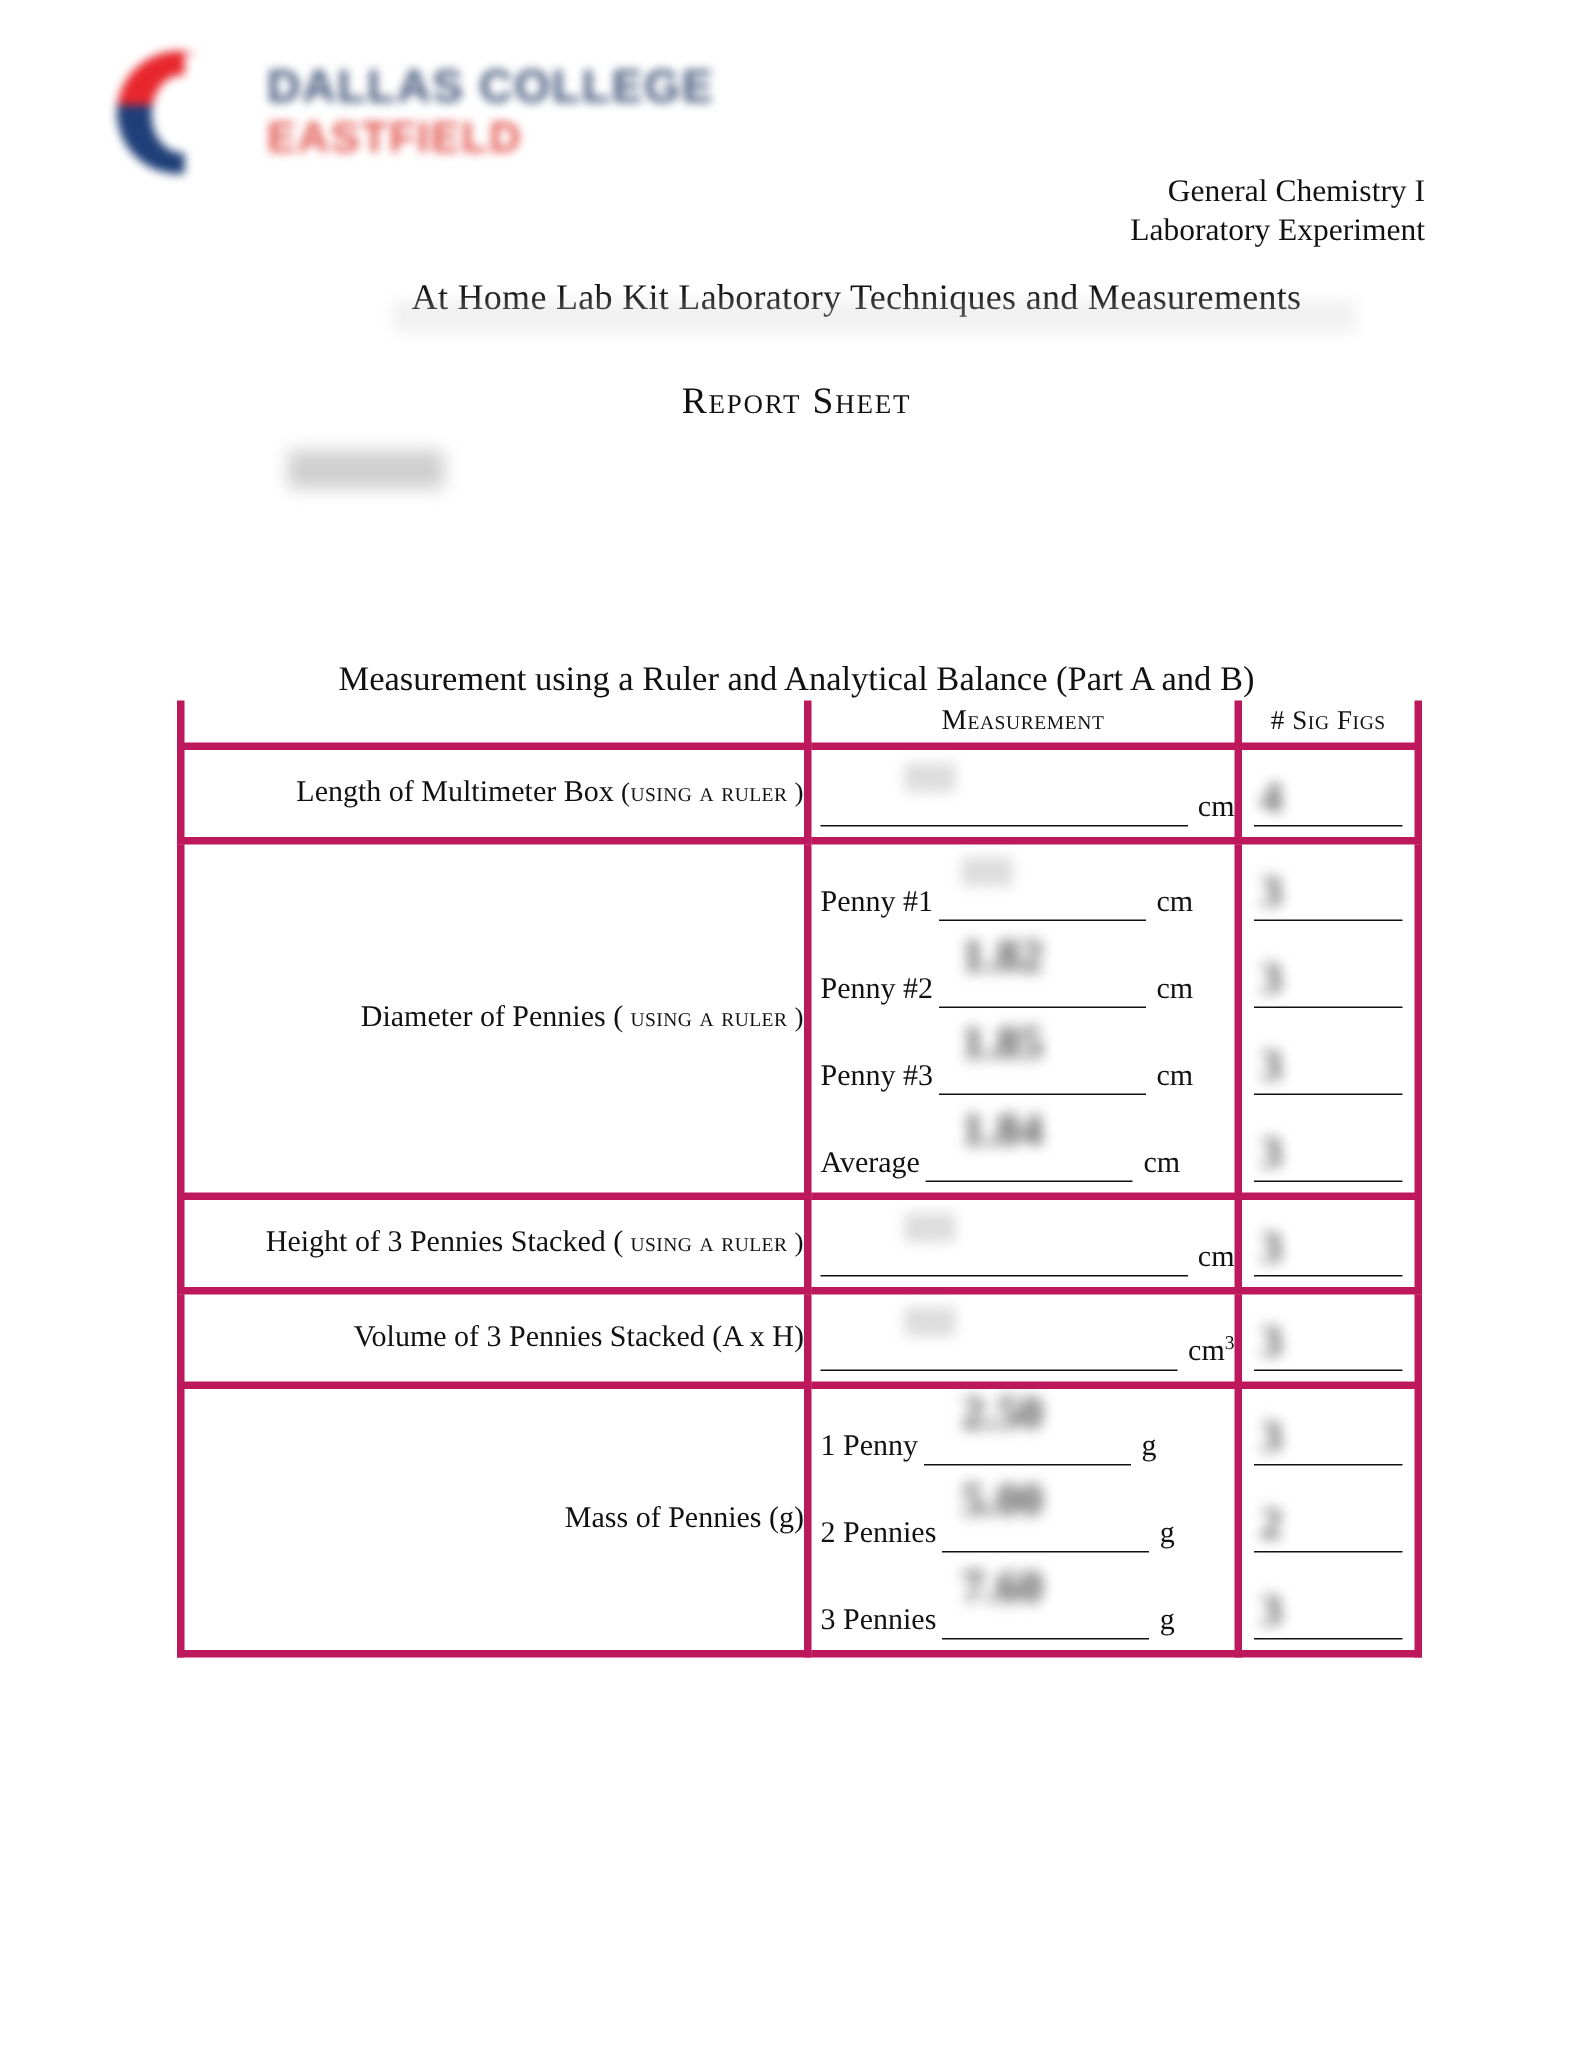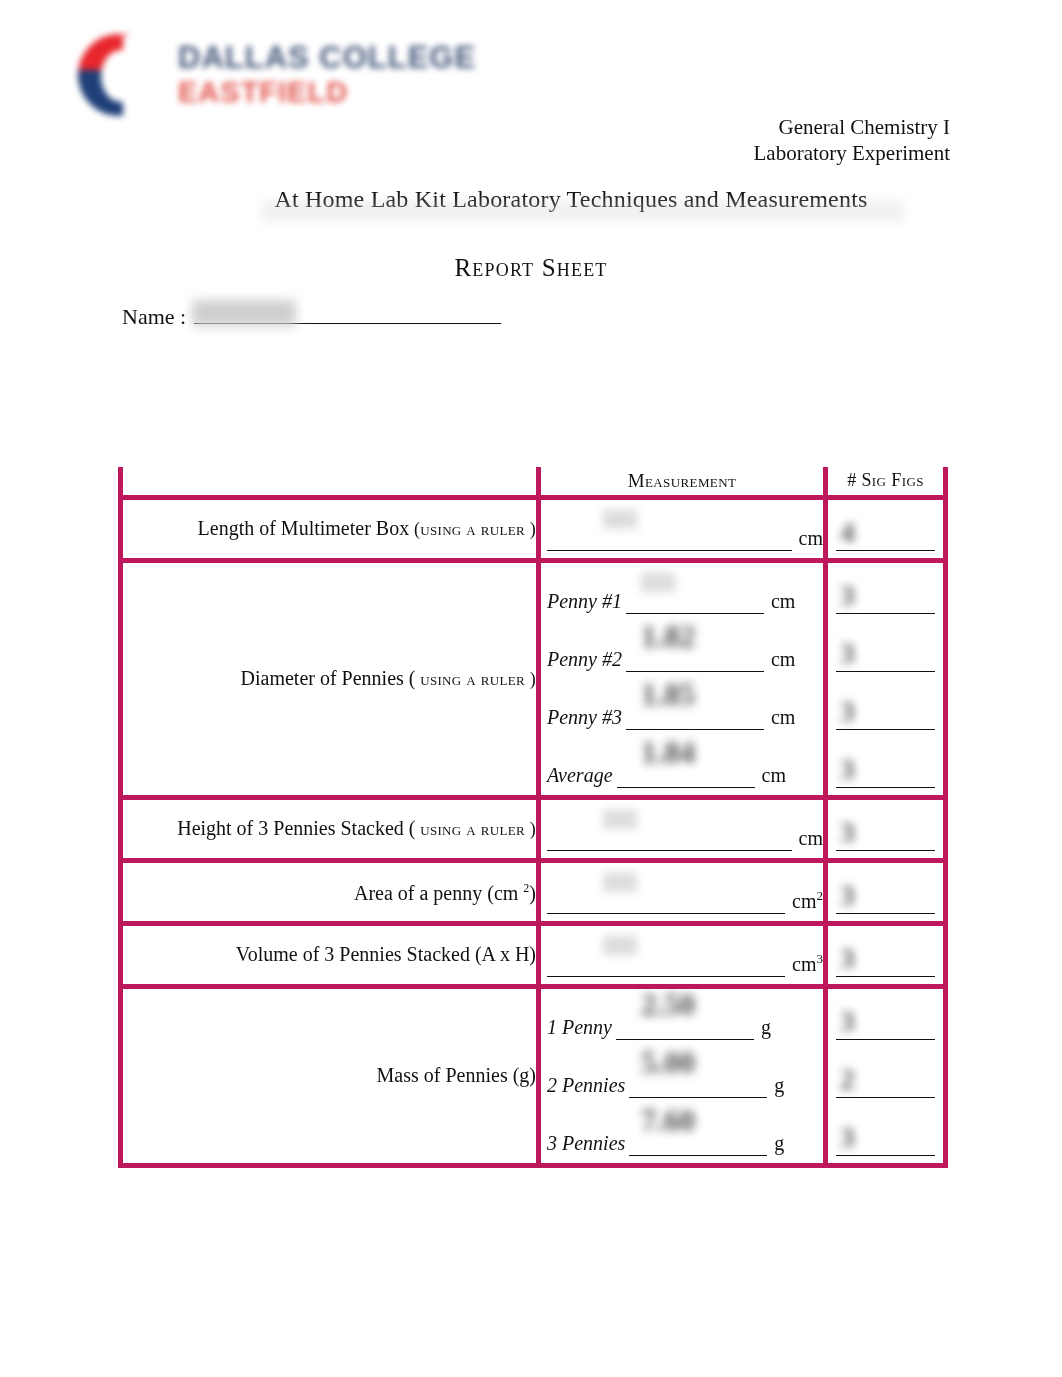--- a/index.html
+++ b/index.html
@@ -183,21 +183,20 @@
     align-items: flex-end;
     height: 58px;
     padding-left: 6px;
     padding-bottom: 7px;
     font-size: 20px;
   }
   .meas-line .pfx {
     white-space: nowrap;
     margin-right: 4px;
     padding-bottom: 1px;
-    font-style: italic;
   }
   .meas-line .rule {
     flex: 1 1 auto;
     border-bottom: 1.6px solid #111;
     height: 22px;
   }
   .meas-line .rule.short { flex: 0 0 138px; }
   .meas-line .unit {
     margin-left: 7px;
     padding-bottom: 1px;
@@ -260,25 +259,23 @@
     <div>Laboratory Experiment</div>
   </div>
 
   <div class="exp-title">
     <span>At Home Lab Kit Laboratory Techniques and Measurements</span>
     <span class="redact-bar"></span>
   </div>
 
   <div class="report-sheet">Report  Sheet</div>
 
-  <div class="name-row">
-    <span class="name-label">Name :</span><span class="name-rule"></span>
-  </div>
   <div class="name-redact"></div>
 
+  <div class="section-heading">Measurement using a Ruler and Analytical Balance (Part A and B)</div>
 
   <table class="data-table">
     <colgroup>
       <col class="col-label">
         <col class="col-meas">
         <col class="col-sig">
     </colgroup>
     <tbody id="table-body">
         <tr class="hdr-row">
           <td class="hdr-cell"></td>
@@ -358,36 +355,20 @@
             </div>
           </td>
           <td class="sig-cell">
             <div class="sig-line">
               <span class="rule"></span>
               <span class="hand">3</span>
             </div>
           </td>
         </tr>
         <tr>
-          <td class="label-cell"><span>Area of a penny (cm <sup style="font-size:12px">2</sup>)</span></td>
-          <td class="meas-cell">
-            <div class="meas-line">
-              <span class="rule"></span>
-              <span class="unit">cm<sup>2</sup></span>
-              <span class="hand small" style="left: 62px; bottom: 30px; opacity: 0.3;">███</span>
-            </div>
-          </td>
-          <td class="sig-cell">
-            <div class="sig-line">
-              <span class="rule"></span>
-              <span class="hand">3</span>
-            </div>
-          </td>
-        </tr>
-        <tr>
           <td class="label-cell"><span>Volume of 3 Pennies Stacked   (A x H)</span></td>
           <td class="meas-cell">
             <div class="meas-line">
               <span class="rule"></span>
               <span class="unit">cm<sup>3</sup></span>
               <span class="hand small" style="left: 62px; bottom: 30px; opacity: 0.3;">███</span>
             </div>
           </td>
           <td class="sig-cell">
             <div class="sig-line">

